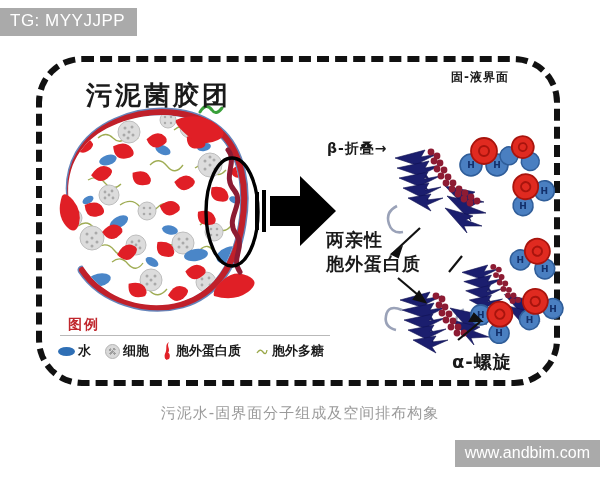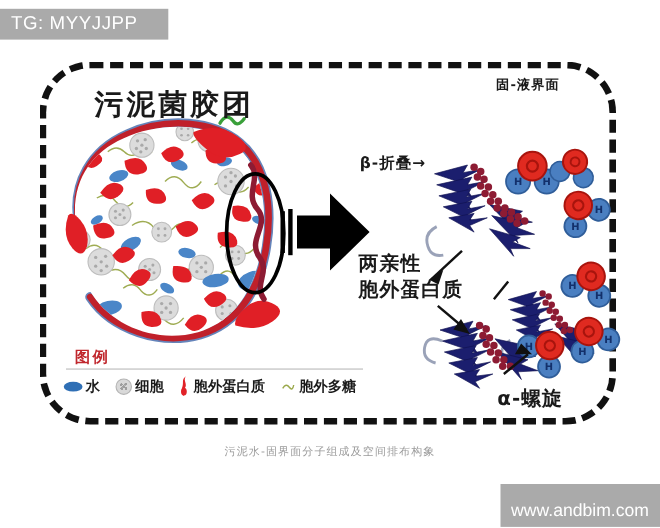--- a/index.html
+++ b/index.html
@@ -10,29 +10,29 @@
     overflow:hidden;
     position:relative;
   }
   #stage{position:relative;width:600px;height:480px;overflow:hidden;background:#fff;}
 
   
   .tg-badge{
     position:absolute;left:0;top:8px;
     background:#aaaaaa;color:#ffffff;
     font-size:17px;letter-spacing:.5px;
-    padding:4px 28px 5px 10px;
+    padding:4px 12px 5px 10px;
     line-height:1.1;
     white-space:nowrap;
   }
   
   .watermark{
     position:absolute;right:0;top:440px;
     background:#aaaaaa;color:#ffffff;
-    font-size:16px;padding:16px 10px 5px 10px;
+    font-size:16px;padding:4px 10px 5px 10px;
     line-height:1.1;white-space:nowrap;
   }
 
   
   .frame{
     position:absolute;left:36px;top:56px;
     width:524px;height:330px;
     border:6px dashed #111;
     border-radius:46px;
     box-sizing:border-box;
@@ -84,21 +84,21 @@
       radial-gradient(circle at 30% 70%, #9e9e9e 0 1.2px, transparent 1.3px),
       radial-gradient(circle at 72% 70%, #9e9e9e 0 1.2px, transparent 1.3px),
       radial-gradient(circle at 50% 50%, #9e9e9e 0 1.2px, transparent 1.3px);
   }
   .sw-prot{width:10px;height:18px;}
   .sw-poly{width:14px;height:14px;}
 
   
   .caption{
     position:absolute;left:0;top:404px;width:600px;text-align:center;
-    font-size:10px;color:#9a9a9a;letter-spacing:1px;
+    font-size:15px;color:#9a9a9a;letter-spacing:1px;
     font-family:"DejaVu Sans","Liberation Sans",sans-serif;
   }
 
   svg{display:block;overflow:visible;}
   .abs-svg{position:absolute;left:0;top:0;pointer-events:none;}
 </style>
 </head>
 <body>
 
 <div id="stage">

